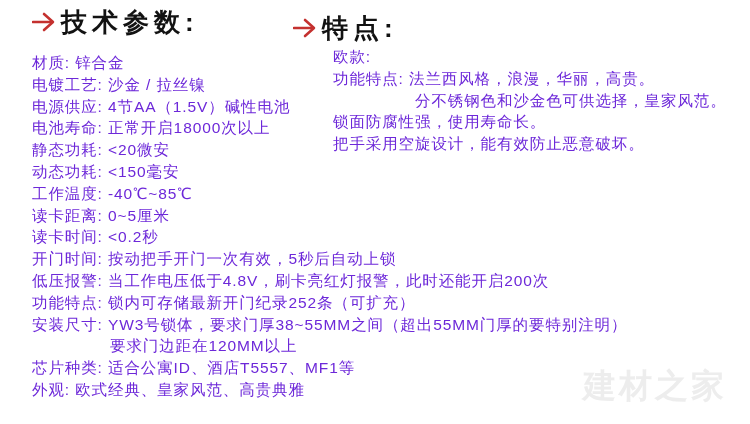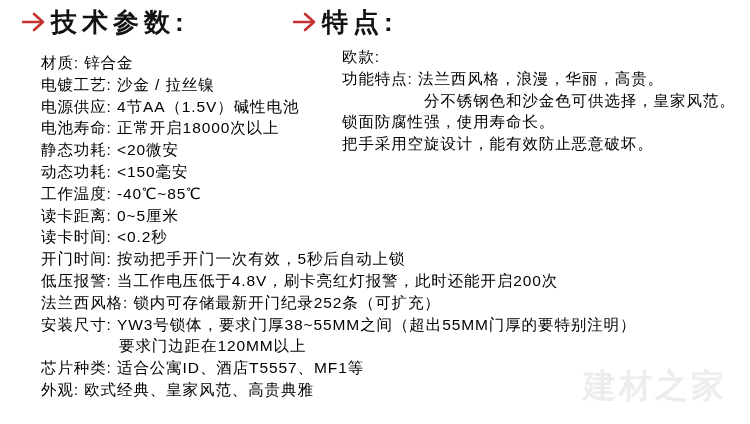--- a/index.html
+++ b/index.html
@@ -6,26 +6,26 @@
   .canvas {
     position:relative; width:750px; height:424px; background:#ffffff;
     font-family:"Liberation Sans", sans-serif; color:#1f1f1f; overflow:hidden;
   }
   .section-header { position:absolute; display:flex; align-items:center; }
   .section-header .arrow-wrap { flex:0 0 auto; margin-right:3px; display:flex; align-items:center; }
   .section-header .title {
     font-size:26px; font-weight:bold; color:#121212; letter-spacing:5px;
     white-space:nowrap; line-height:32px;
   }
-  .header-left  { left:22px;  top:6px; }
-  .header-right { left:293px; top:6px; }
+  .header-left  { left:32px;  top:6px; }
+  .header-right { left:293px; top:12px; }
 
   .speclines {
     position:absolute; font-size:15.5px; line-height:21.8px;
-    letter-spacing:0.9px; white-space:nowrap; color:#000000;margin-left:9px;
+    letter-spacing:0.9px; white-space:nowrap; color:#6d28d9;
   }
   .body-left  { left:32px;  top:52px; }
   .body-right { left:333px; top:46px; }
 
   .body-left  .line.indent { padding-left:78px; }
   .body-right .line.indent { padding-left:82px; }
 
   .watermark {
     position:absolute; left:583px; top:364px;
     font-size:33px; font-weight:bold; color:#ededed;
@@ -62,21 +62,21 @@
     <div class="line">电镀工艺: 沙金 / 拉丝镍</div>
     <div class="line">电源供应: 4节AA（1.5V）碱性电池</div>
     <div class="line">电池寿命: 正常开启18000次以上</div>
     <div class="line">静态功耗: &lt;20微安</div>
     <div class="line">动态功耗: &lt;150毫安</div>
     <div class="line">工作温度: -40℃~85℃</div>
     <div class="line">读卡距离: 0~5厘米</div>
     <div class="line">读卡时间: &lt;0.2秒</div>
     <div class="line">开门时间: 按动把手开门一次有效，5秒后自动上锁</div>
     <div class="line">低压报警: 当工作电压低于4.8V，刷卡亮红灯报警，此时还能开启200次</div>
-    <div class="line">法兰西风格: 锁内可存储最新开门纪录252条（可扩充）</div>
+    <div class="line">功能特点: 锁内可存储最新开门纪录252条（可扩充）</div>
     <div class="line">安装尺寸: YW3号锁体，要求门厚38~55MM之间（超出55MM门厚的要特别注明）</div>
     <div class="line indent">要求门边距在120MM以上</div>
     <div class="line">芯片种类: 适合公寓ID、酒店T5557、MF1等</div>
     <div class="line">外观: 欧式经典、皇家风范、高贵典雅</div>
   </div>
 
   <div class="speclines body-right">
     <div class="line">欧款:</div>
     <div class="line">功能特点: 法兰西风格，浪漫，华丽，高贵。</div>
     <div class="line indent">分不锈钢色和沙金色可供选择，皇家风范。</div>

